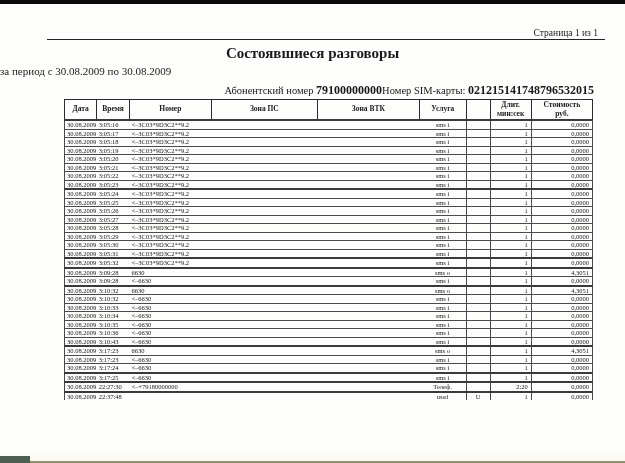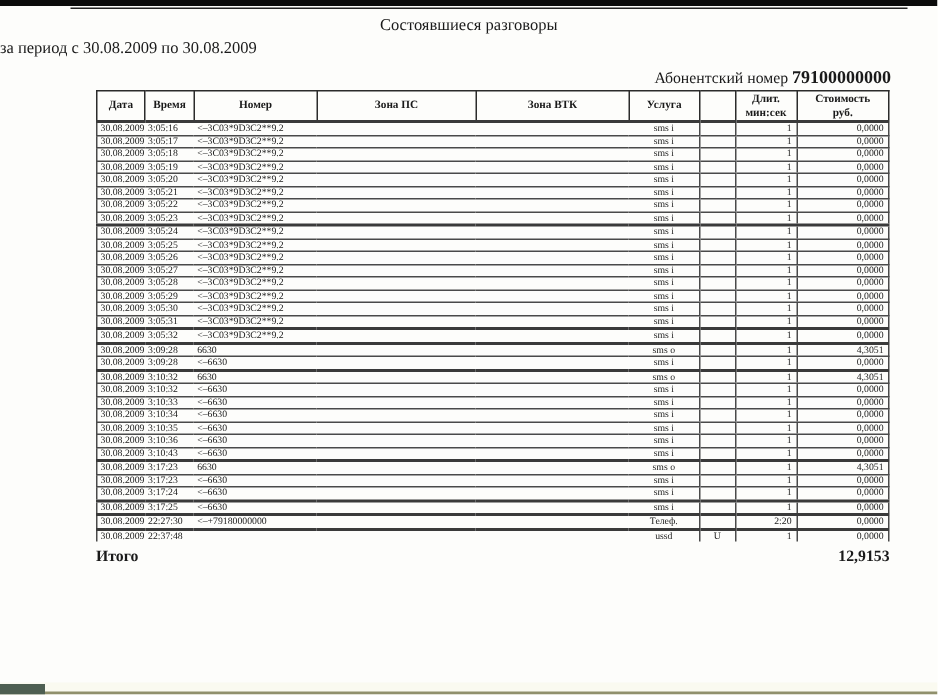--- a/index.html
+++ b/index.html
@@ -19,21 +19,21 @@
     margin:24px 27px 0 0;
     text-align:right;font-size:9.5px;
   }
   .head-rule{
     margin:1px 20px 0 47px;
     border-top:1.5px solid #222;
     height:0;
   }
   .title{
     margin-top:5px;text-align:center;
-    font-size:11px;font-weight:normal;
+    font-size:15px;font-weight:bold;
   }
   .period{
     margin-top:3px;font-size:11px;
   }
   .meta{
     display:flex;justify-content:flex-end;align-items:baseline;
     margin:6px 31px 0 64px;
     font-size:10.5px;
   }
   .meta .b{font-weight:bold;font-size:12px;}
@@ -94,29 +94,34 @@
     position:absolute;left:0;bottom:0;width:30px;height:7px;background:#4e5f52;
   }
 </style>
 </head>
 <body>
 
 <div class="screen">
   <div class="top-bar"></div>
 
   <div class="page">
+    <div class="pageno">Страница 1 из 1</div>
     <div class="head-rule"></div>
 
     <div class="title">Состоявшиеся разговоры</div>
     <div class="period">за период с 30.08.2009 по 30.08.2009</div>
 
     <div class="meta">
       <div class="meta-left">
         <span>Абонентский номер</span>
         <span class="b">79100000000</span>
+      </div>
+      <div class="meta-right">
+        <span>Номер SIM-карты:</span>
+        <span class="b">021215141748796532015</span>
       </div>
     </div>
 
     <table class="calls">
       <colgroup>
         <col style="width:6.1%">
           <col style="width:6.2%">
           <col style="width:15.5%">
         <col style="width:20.1%">
           <col style="width:19.3%">
@@ -489,24 +494,20 @@
     <td class="c-ps"></td>
     <td class="c-vtk"></td>
     <td class="c-svc">ussd</td>
     <td class="c-flag">U</td>
     <td class="c-dur">1</td>
     <td class="c-cost">0,0000</td>
   </tr>
         </tbody>
     </table>
 
-    <div class="total">
-      <span>Итого</span>
-      <span>12,9153</span>
-    </div>
 
     <div class="watermark">
     </div>
   </div>
 
   <div class="bottom-strip">
     <div class="bottom-line"></div>
     <div class="bottom-left-block"></div>
   </div>
 </div>

